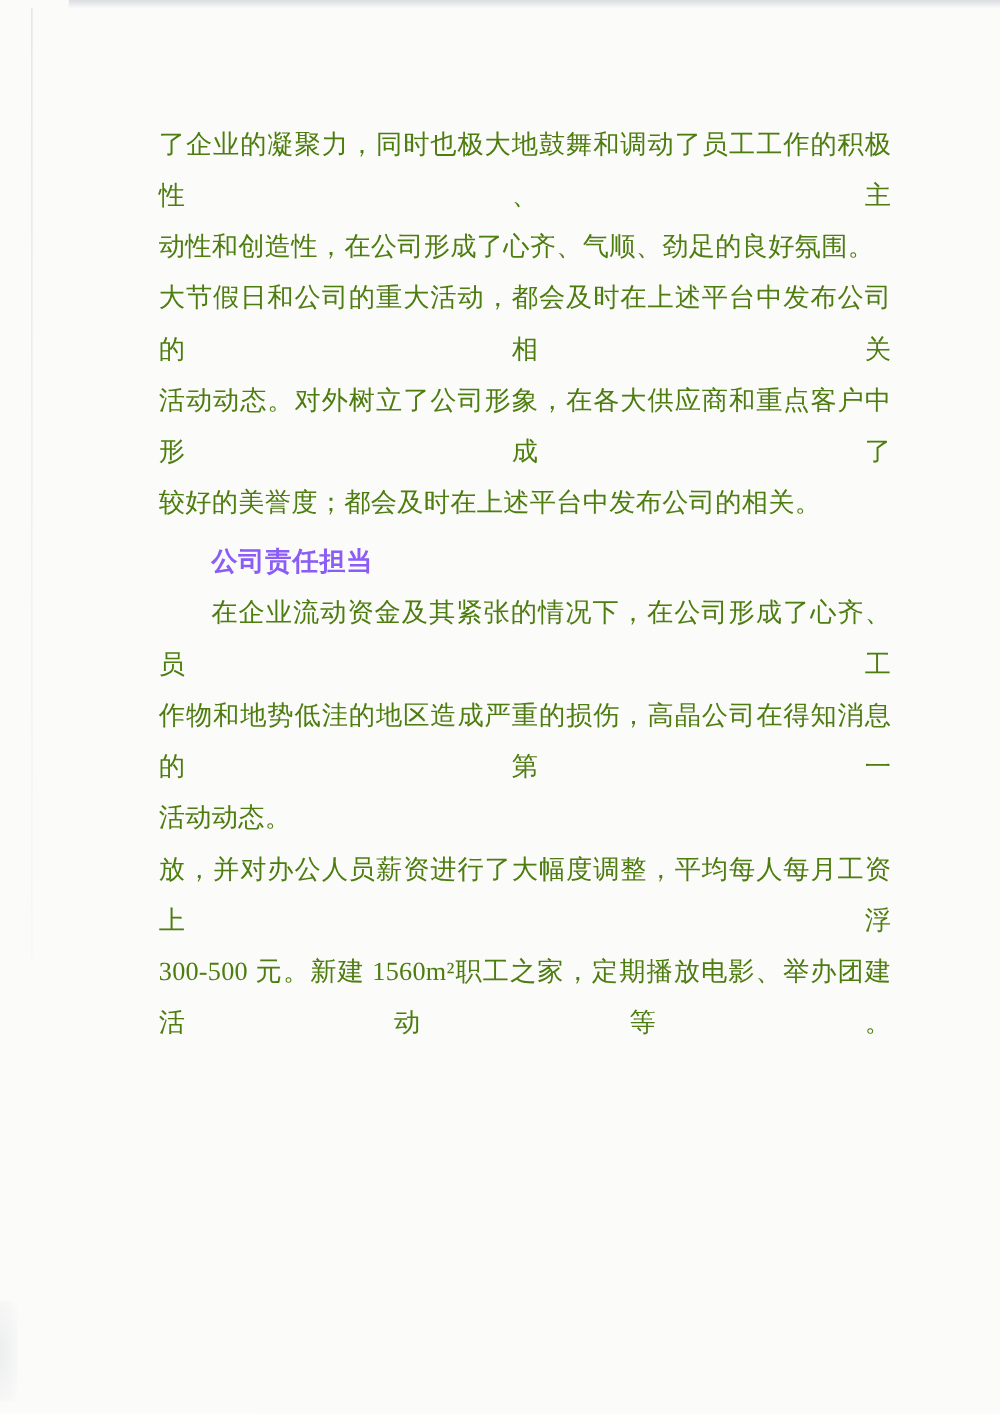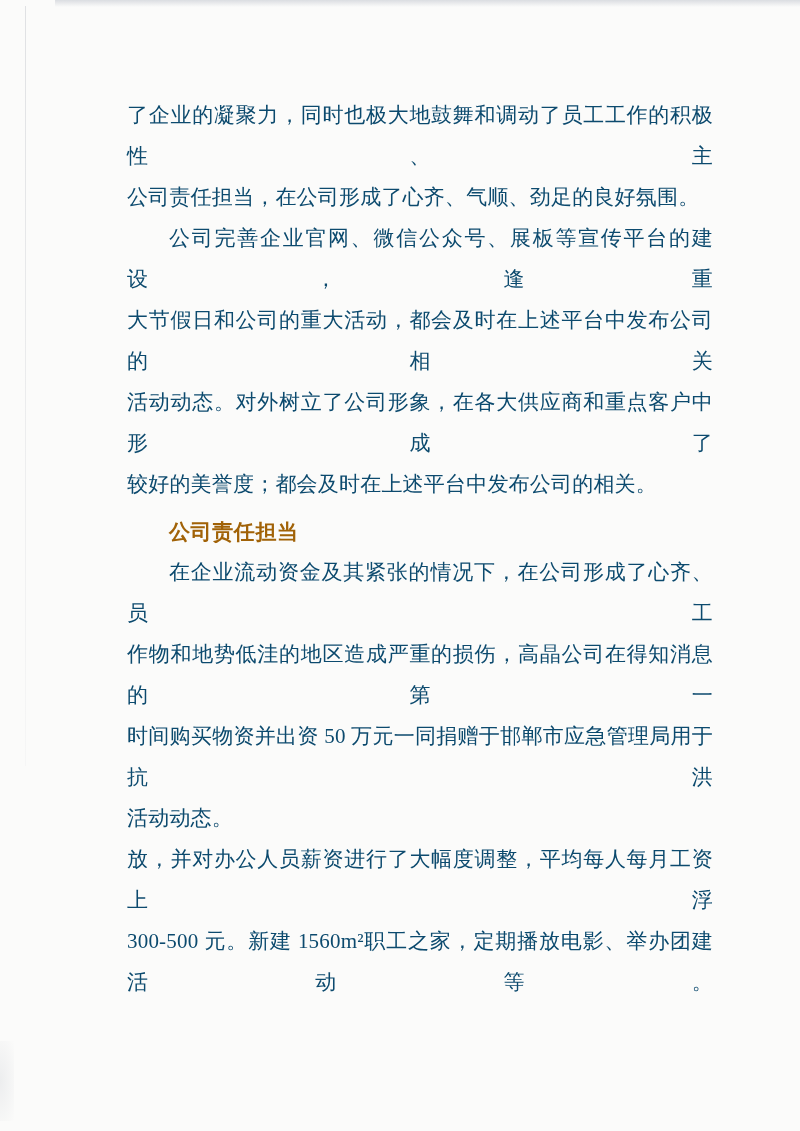--- a/index.html
+++ b/index.html
@@ -36,63 +36,61 @@
   }
   .textblock {
     position: absolute;
     left: 127px;
     top: 95px;
     width: 586px;
   }
   .line {
     font-size: 21px;
     line-height: 41px;
-    color: #0c4a6e;
+    color: #4d7c0f;
     letter-spacing: 0.2px;
     white-space: normal;
   }
   .full {
     text-align: justify;
     text-align-last: justify;
     text-justify: inter-character;
   }
   .endline {
     text-align: left;
     text-align-last: left;
   }
   .indent {
     text-indent: 2em;
   }
   .heading {
     font-family: "Liberation Sans", sans-serif;
     font-weight: 700;
-    color: #a16207;
+    color: #8b5cf6;
     margin-top: 6px;
     letter-spacing: 0.6px;
   }
 </style>
 </head>
 <body>
 
 <div class="page">
 
   <div class="scan-edge-top"></div>
   <div class="scan-edge-left"></div>
   <div class="scan-smudge-bottom-left"></div>
 
   <div class="textblock">
     <div class="line full">了企业的凝聚力，同时也极大地鼓舞和调动了员工工作的积极性、主</div>
-    <div class="line endline">公司责任担当，在公司形成了心齐、气顺、劲足的良好氛围。</div>
-    <div class="line full indent">公司完善企业官网、微信公众号、展板等宣传平台的建设，逢重</div>
+    <div class="line endline">动性和创造性，在公司形成了心齐、气顺、劲足的良好氛围。</div>
     <div class="line full">大节假日和公司的重大活动，都会及时在上述平台中发布公司的相关</div>
     <div class="line full">活动动态。对外树立了公司形象，在各大供应商和重点客户中形成了</div>
     <div class="line endline">较好的美誉度；都会及时在上述平台中发布公司的相关。</div>
     <div class="line endline indent heading">公司责任担当</div>
     <div class="line full indent">在企业流动资金及其紧张的情况下，在公司形成了心齐、员工</div>
     <div class="line full">作物和地势低洼的地区造成严重的损伤，高晶公司在得知消息的第一</div>
-    <div class="line full">时间购买物资并出资 50 万元一同捐赠于邯郸市应急管理局用于抗洪</div>
     <div class="line endline">活动动态。</div>
     <div class="line full">放，并对办公人员薪资进行了大幅度调整，平均每人每月工资上浮</div>
     <div class="line full">300-500 元。新建 1560m²职工之家，定期播放电影、举办团建活动等。</div>
 
   </div>
 
 </div>
 
 </body></html>

